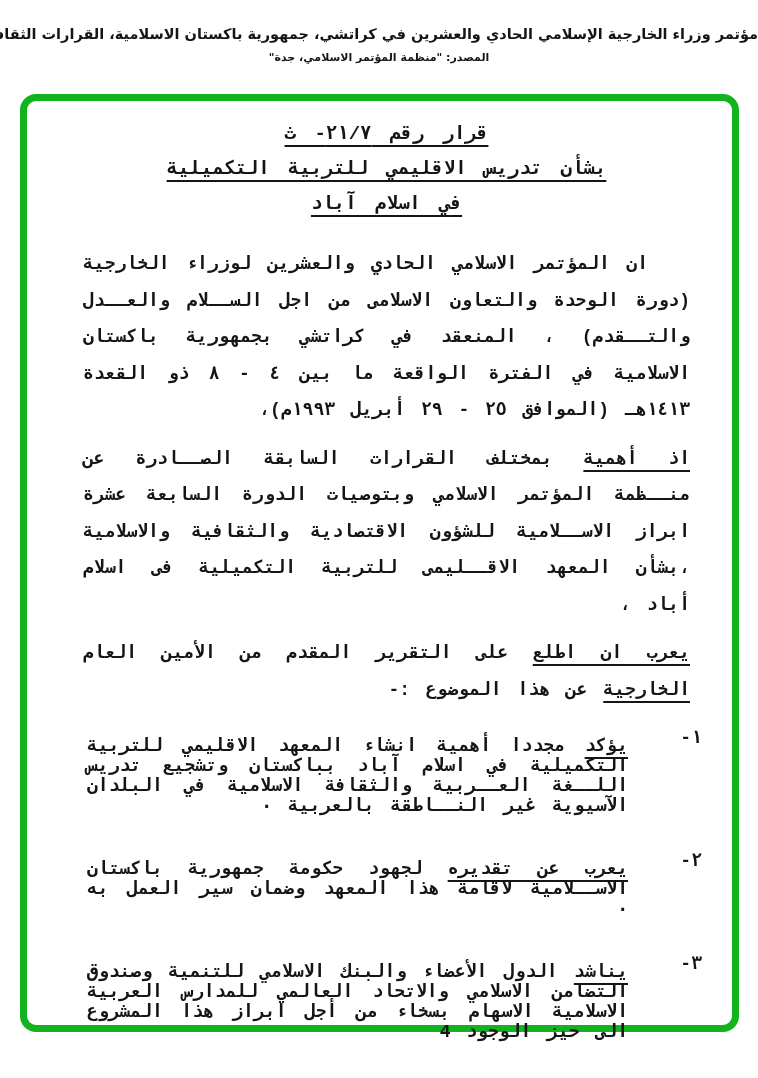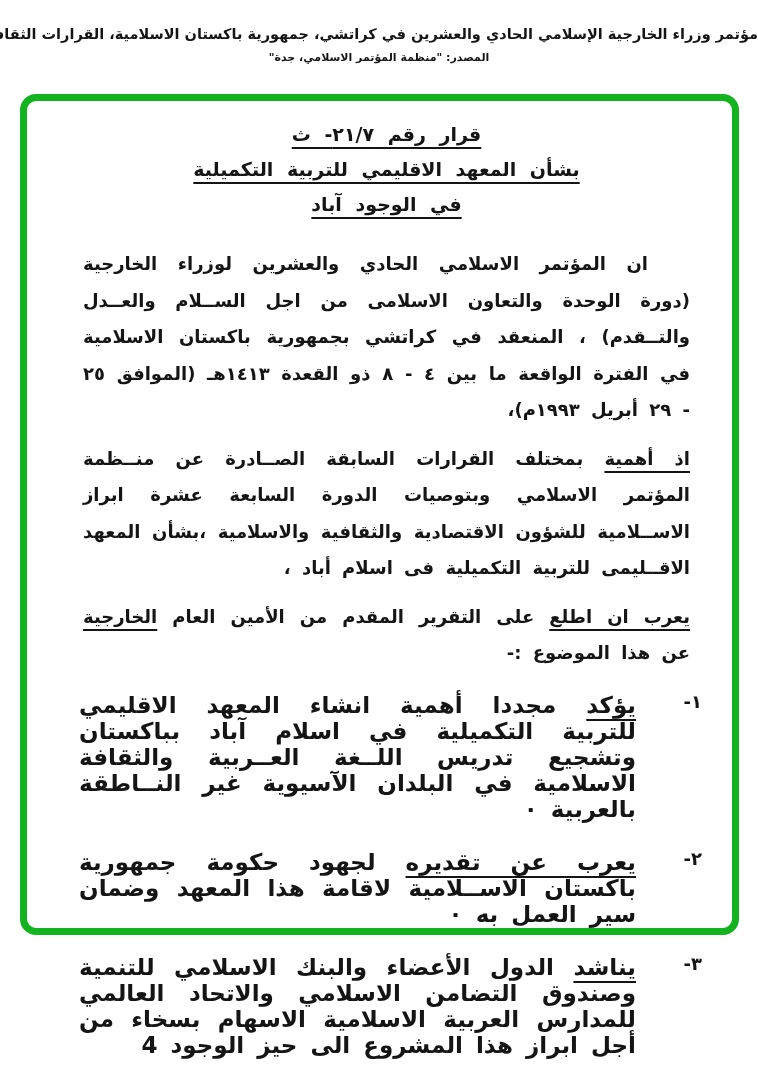--- a/index.html
+++ b/index.html
@@ -31,27 +31,28 @@
   .doc-header .h2 {
     font-size: 11px;
     margin-top: 9px;
   }
   
   .green-box {
     position: absolute;
     left: 20px;
     top: 94px;
     width: 719px;
-    height: 841px;
+    height: 938px;
     box-sizing: border-box;
     border: 7px solid #12b31e;
     border-radius: 16px;
     background: #ffffff;
     direction: rtl;
     padding: 16px 30px 0 44px;
+    font-family: Liberation Mono, monospace;
   }
   
   .title-block {
     text-align: center;
     font-size: 19px;
     font-weight: bold;
     line-height: 35px;
     word-spacing: 7px;
   }
   .title-block .t-line { white-space: nowrap; }
@@ -78,24 +79,24 @@
     margin-top: 6px;
   }
   .item .num {
     flex: 0 0 58px;
     font-size: 18px;
     font-weight: bold;
     line-height: 36.5px;
   }
   .item .itext {
     flex: 1;
-    margin: 8px;
-    font-size: 23px;
+    margin: 16px;
+    font-size: 18px;
     font-weight: bold;
-    line-height: 26px;
+    line-height: 20px;
     text-align: justify;
     word-spacing: 5px;
   }
   .i2, .i3 { margin-top: 11px; }
   
   .footer-row {
     margin-top: 22px;
     display: flex;
     justify-content: center;
     align-items: center;
@@ -120,22 +121,22 @@
 
   <div class="doc-header">
     <div class="h1">مؤتمر وزراء الخارجية الإسلامي الحادي والعشرين في كراتشي، جمهورية باكستان الاسلامية، القرارات الثقافية، القرار الرقم ٢١/٧-ث</div>
     <div class="h2">المصدر: "منظمة المؤتمر الاسلامي، جدة"</div>
   </div>
 
   <div class="green-box">
 
     <div class="title-block">
       <div class="t-line"><span class="u">قرار رقم ٢١/٧- ث</span></div>
-      <div class="t-line"><span class="u">بشأن المعهد الاقليمي للتربية التكميلية</span></div>
-      <div class="t-line"><span class="u">في الوجود آباد</span></div>
+      <div class="t-line"><span class="u">بشأن تدريس الاقليمي للتربية التكميلية</span></div>
+      <div class="t-line"><span class="u">في اسلام آباد</span></div>
     </div>
 
     <p class="para p1"><span class="u"></span><span>ان المؤتمر الاسلامي الحادي والعشرين لوزراء الخارجية (دورة الوحدة والتعاون الاسلامى من اجل الســلام والعــدل والتــقدم) ، المنعقد في كراتشي بجمهورية باكستان الاسلامية في الفترة الواقعة ما بين ٤ - ٨ ذو القعدة ١٤١٣هـ (الموافق ٢٥ - ٢٩ أبريل ١٩٩٣م)،</span><span class="u"></span><span></span></p>
 
     <p class="para p2"><span class="u">اذ أهمية</span><span> بمختلف القرارات السابقة الصــادرة عن منــظمة المؤتمر الاسلامي وبتوصيات الدورة السابعة عشرة ابراز الاســلامية للشؤون الاقتصادية والثقافية والاسلامية ،بشأن المعهد الاقــليمى للتربية التكميلية فى اسلام أباد ،</span><span class="u"></span><span></span></p>
 
     <p class="para p3"><span class="u">يعرب ان اطلع</span><span> على التقرير المقدم من الأمين العام </span><span class="u">الخارجية</span><span> عن هذا الموضوع :-</span></p>
 
     <div class="item i1">
       <span class="num">١-</span>

